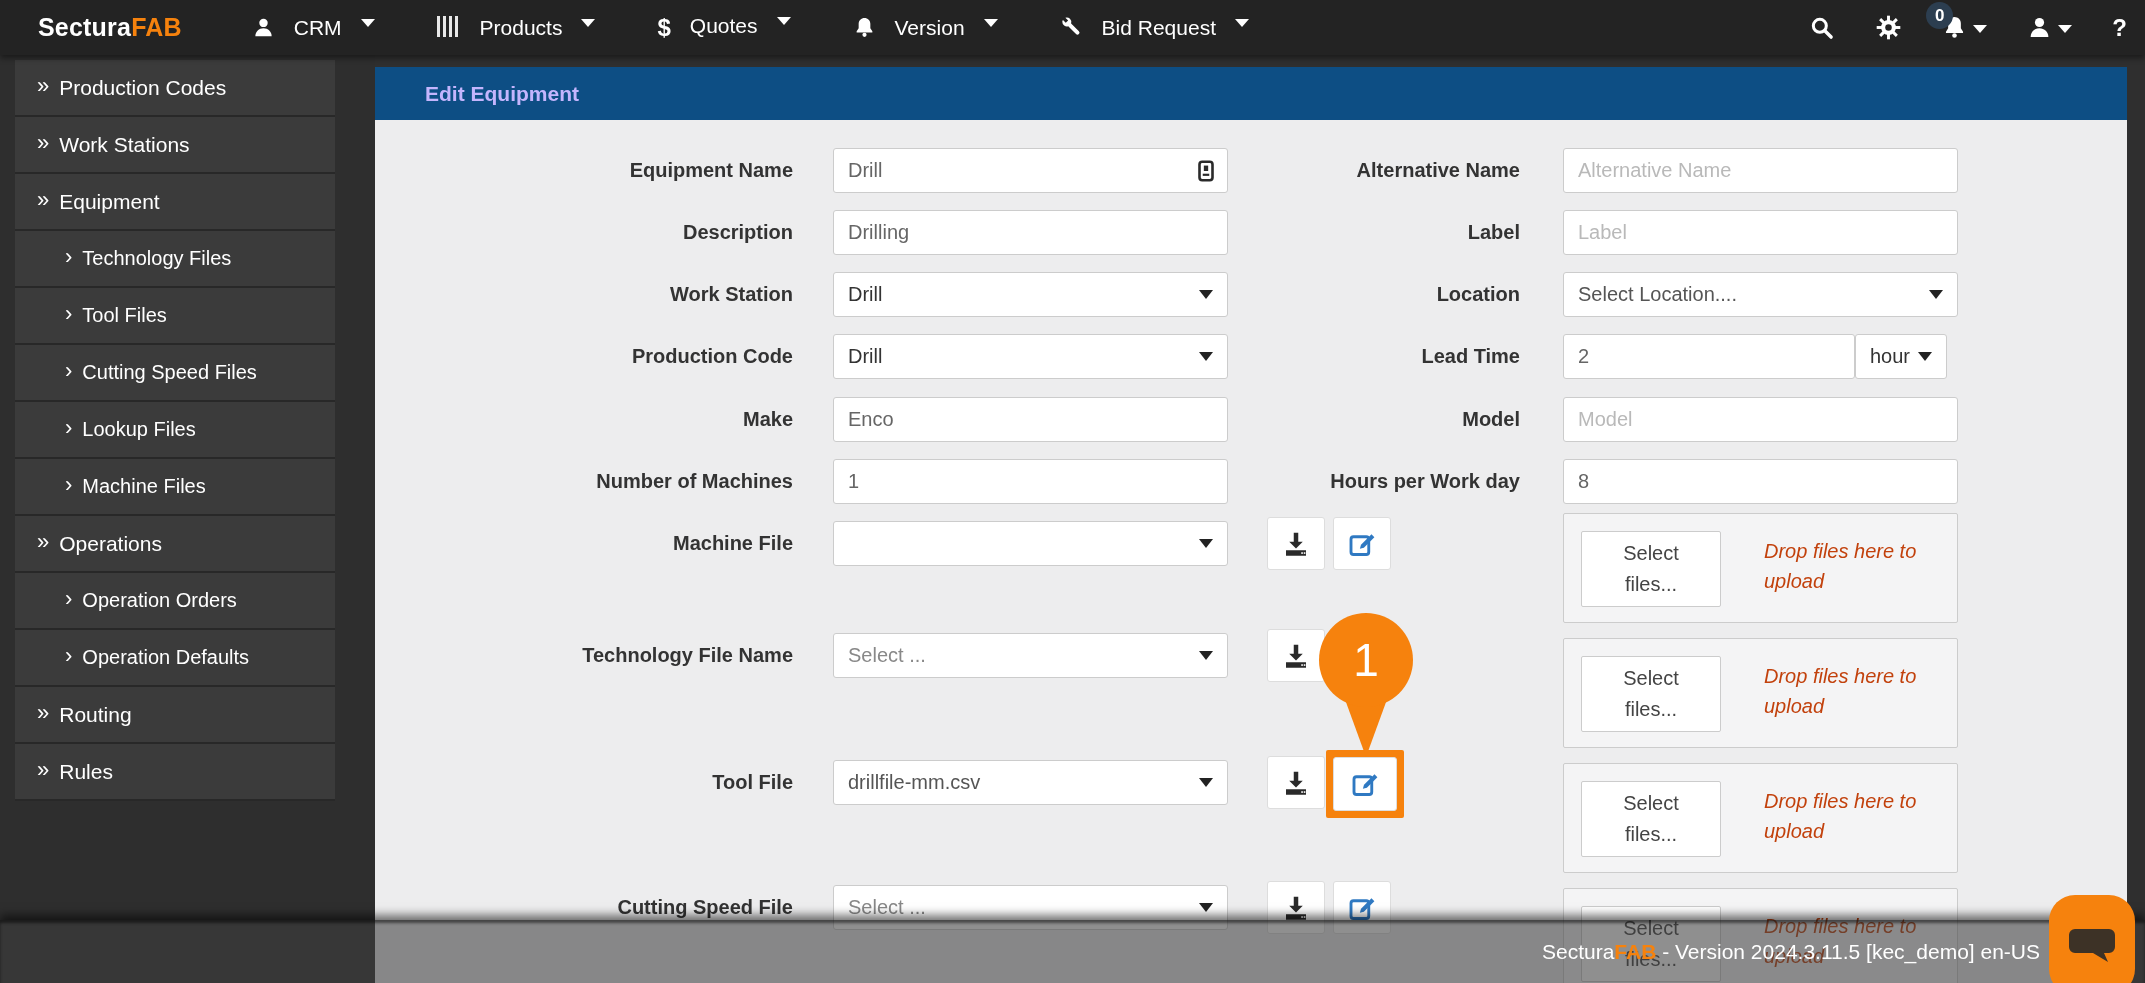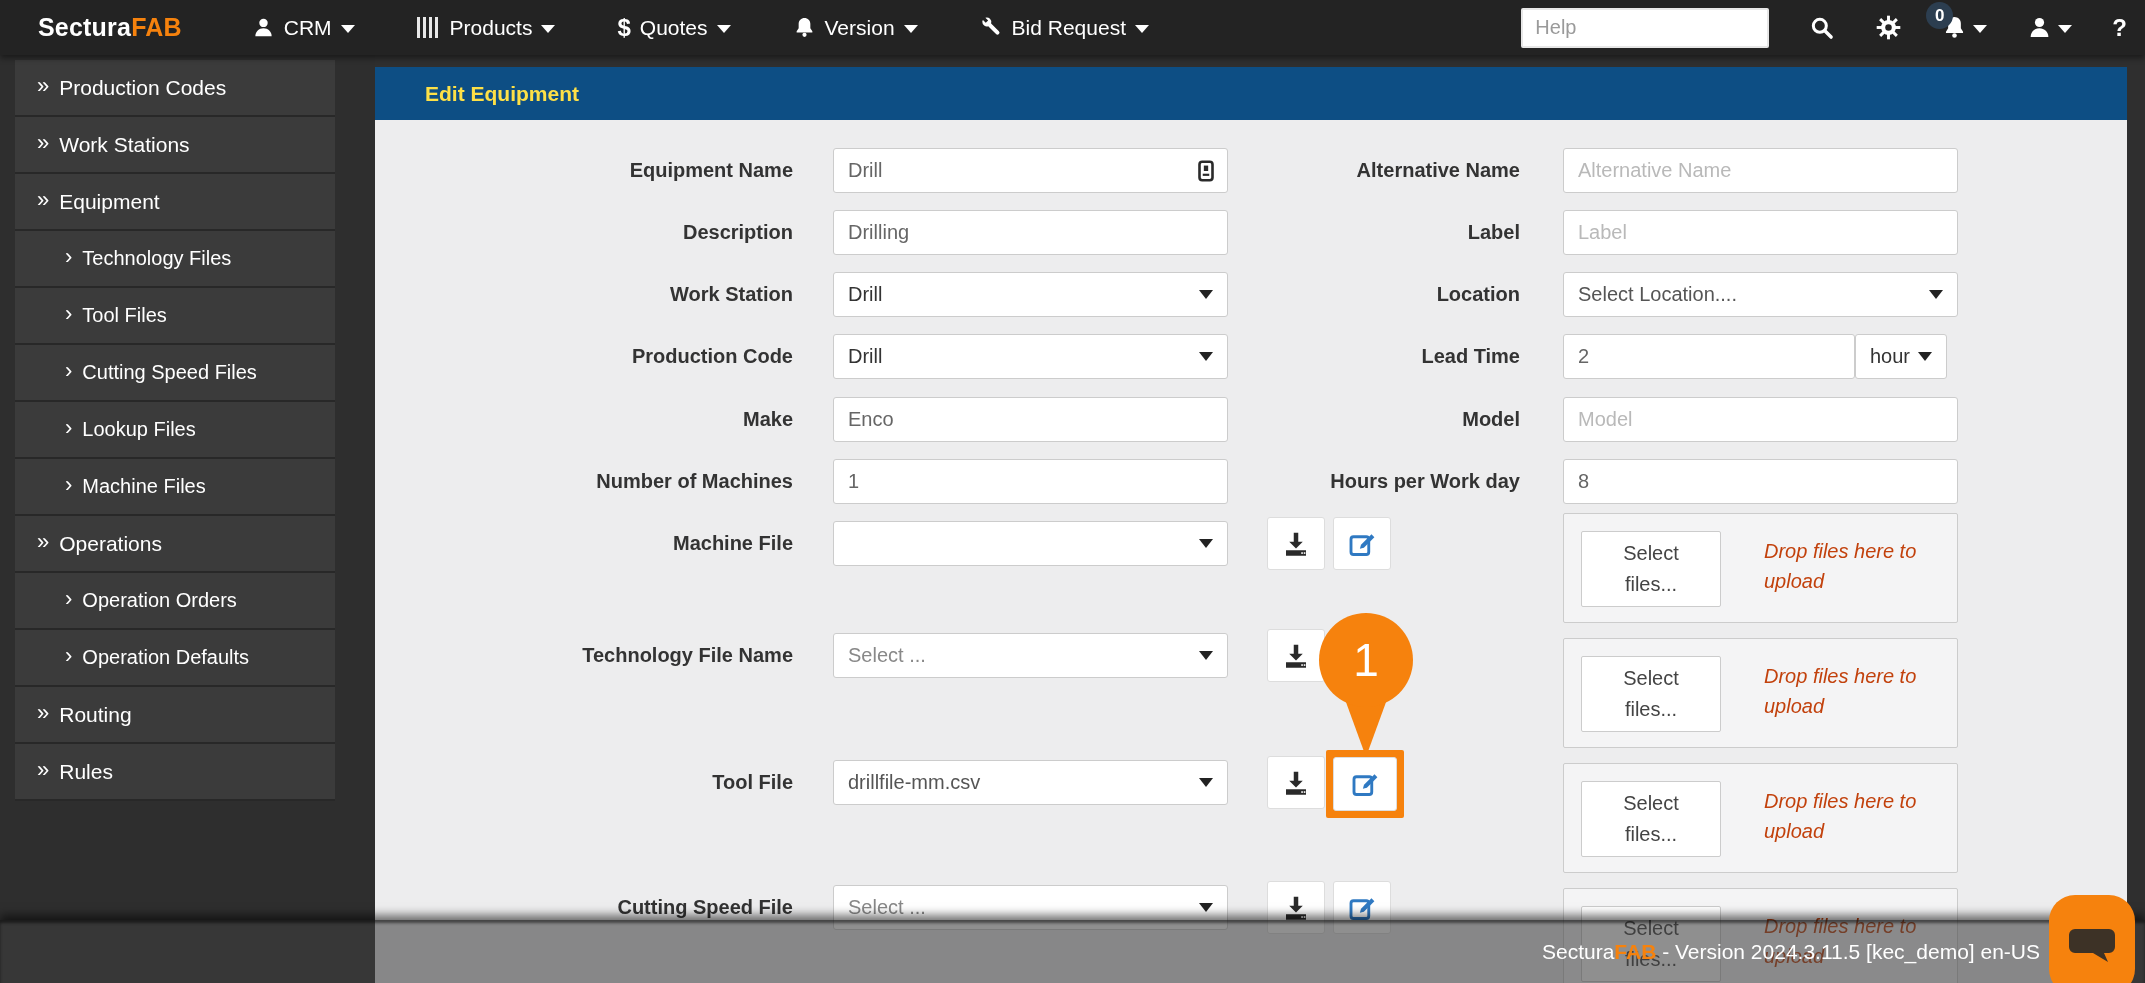--- a/index.html
+++ b/index.html
@@ -11,21 +11,21 @@
     font-size:20px; color:#333;
   }
 
   
   .navbar { position:absolute; left:0; top:0; width:2145px; height:55px;
     background:#232323; z-index:30; display:flex; align-items:center;
     box-shadow:0 3px 6px rgba(0,0,0,.45); }
   .brand { margin-left:38px; font-size:25px; font-weight:bold; letter-spacing:.2px; }
   .brand .w { color:#fff; } .brand .o { color:#f6820d; }
   .nav-menu { display:flex; align-items:center; margin-left:70px; gap:62px; }
-  .nav-item { display:flex; align-items:center; gap:9px; color:#fff; font-size:21px; cursor:pointer; }
+  .nav-item { display:flex; gap:19px; color:#fff; font-size:21px; cursor:pointer; }
   .nav-item svg { display:block; }
   .dollar-glyph { font-size:24px; font-weight:bold; color:#fff; }
   .bars-glyph { width:24px; height:21px;
     background:repeating-linear-gradient(90deg,#e8e8e8 0 3px,#232323 3px 6px); }
   .caret-w { width:0; height:0; border-left:7px solid transparent; border-right:7px solid transparent; border-top:8px solid #fff; margin-top:3px; }
   .nav-right { position:absolute; right:18px; top:0; height:55px; display:flex; align-items:center; gap:40px; }
   .help-input { width:248px; height:40px; background:#fff; border:2px solid #e7e7e7;
     border-radius:2px; font-size:20px; padding:0 12px; color:#555; outline:none; }
   .help-input::placeholder { color:#9a9a9a; }
   .icon-btn { position:relative; display:flex; align-items:center; gap:6px; cursor:pointer; }
@@ -41,21 +41,21 @@
     display:flex; align-items:center; gap:12px; padding-left:22px;
     color:#fff; font-size:25px; }
   .side-item { height:57px; background:#3b3b3b; border-bottom:2px solid #282828;
     display:flex; align-items:center; gap:10px; color:#fff; font-size:21px; cursor:pointer; }
   .side-item .chev { font-size:22px; line-height:1; padding-bottom:3px; }
   .lvl0 { padding-left:22px; }
   .lvl1 { padding-left:50px; font-size:20px; }
 
   
   .panel { position:absolute; left:375px; top:67px; width:1752px; height:916px; }
-  .panel-head { height:53px; background:#0d4e84; color:#fde047; font-size:21px; font-weight:bold;
+  .panel-head { height:53px; background:#0d4e84; color:#c4b5fd; font-size:21px; font-weight:bold;
     display:flex; align-items:center; padding-left:50px; }
   .panel-body { position:absolute; left:0; top:53px; width:1752px; height:863px; background:#ededee; }
 
   .frow { position:absolute; height:45px; }
   .flabel { position:absolute; top:0; width:375px; text-align:right; font-weight:bold;
     color:#333; line-height:45px; font-size:20px; }
   .flabel.lcol { left:43px; } .flabel.rcol { left:770px; width:375px; }
   .finput, .fselect { position:absolute; top:0; height:45px; background:#fff;
     border:1px solid #ccc; border-radius:3px; font-size:20px; }
   .finput { padding:0 14px; color:#666; width:395px; outline:none; }
@@ -151,21 +151,20 @@
       <span>
           <svg width="23" height="23" viewBox="0 0 24 24" fill="#fff" transform="scale(-1,1)">
             <path d="M21.6 6.1a4.8 4.8 0 0 1-6.2 4.6l-8.1 8.1a2.1 2.1 0 0 1-3-3l8.1-8.1a4.8 4.8 0 0 1 6-6l-2.9 2.9 2.5 2.5 2.9-2.9c.4.6.7 1.2.7 1.9z"></path>
           </svg>
         </span>
       <span>Bid Request</span>
       <span class="caret-w"></span>
     </div>
   </div>
   <div class="nav-right">
-    <input class="help-input" placeholder="Help" style="">
     <div class="icon-btn">
       <svg width="26" height="26" viewBox="0 0 24 24">
           <circle cx="10" cy="10" r="6" fill="none" stroke="#fff" stroke-width="2.8"></circle>
           <path d="M14.6 14.6 20.4 20.4" stroke="#fff" stroke-width="3.2" stroke-linecap="round"></path>
         </svg>
     </div>
     <div class="icon-btn">
       <svg width="27" height="27" viewBox="0 0 24 24">
           <g fill="#fff">
             <rect x="10.7" y="1.5" width="2.6" height="21"></rect>

